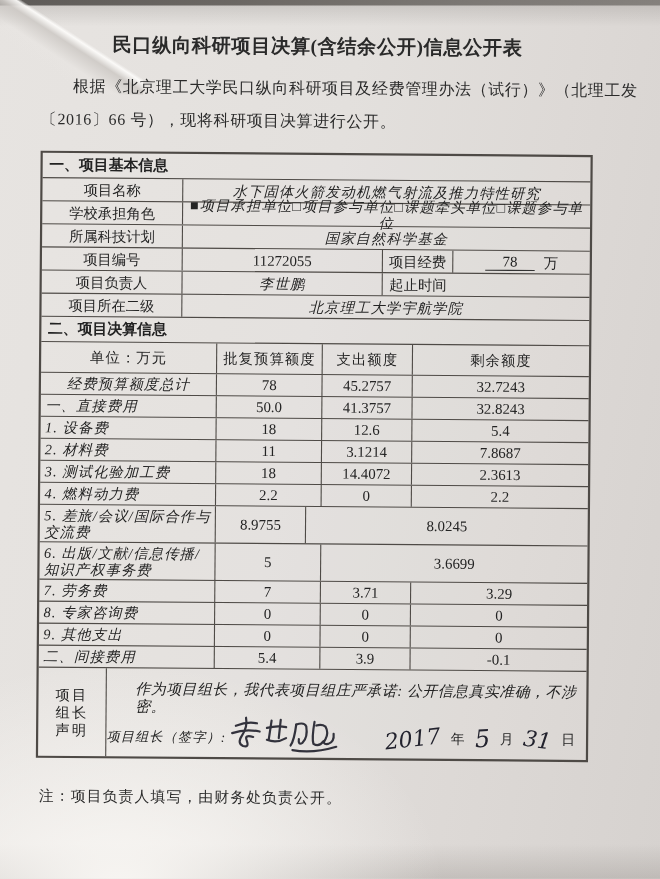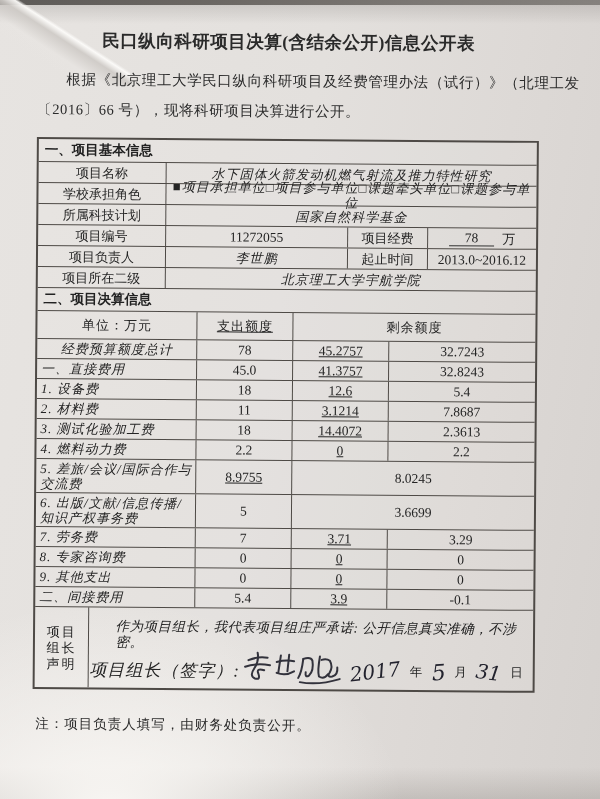--- a/index.html
+++ b/index.html
@@ -56,43 +56,43 @@
   .c{
     box-sizing:border-box;border-right:1px solid #4e4a46;
     display:flex;align-items:center;justify-content:center;
     font-size:13px;text-align:center;line-height:15px;
   }
   .c:last-child{border-right:none;}
   .t1{height:21px;}
   
   .w-lab{width:128px;}
   .w-v1{width:182px;}
-  .w-lab2{width:80px;}
+  .w-lab2{width:64px;}
   .grow{flex:1;}
   .kai{font-style:italic;letter-spacing:1px;}
   .uline{border-bottom:1px solid #333;padding:0 16px;font-family:"Liberation Serif",serif;font-size:13.5px;}
   .unit{margin-left:8px;}
   
   .t2{height:20px;}
   .t2.hdr{height:28px;}
   .t2.tall{height:34px;}
   .w2-lab{width:160px;}
   .w2-b{width:96px;}
-  .w2-s{width:96px;text-decoration:underline;}
+  .w2-s{width:82px;}
   .w2-r{flex:1;}
   .c.left{justify-content:flex-start;text-align:left;padding-left:4px;}
   .num{font-family:"Liberation Serif",serif;font-size:13.5px;}
   .hdr .c{font-size:13px;font-weight:normal;letter-spacing:1px;}
   
   .sig{height:80px;}
   .sig-left{width:62px;flex-direction:column;gap:1px;font-size:13px;letter-spacing:2px;}
   .sig-right{flex:1;flex-direction:column;align-items:stretch;justify-content:flex-start;}
   .pledge{padding:11px 6px 0 26px;font-size:13.5px;text-align:left;letter-spacing:0.5px;line-height:16px;}
   .sign-line{display:flex;align-items:center;margin-top:2px;padding-right:10px;}
-  .sign-label{font-size:17px;white-space:nowrap;font-style:italic;}
+  .sign-label{font-size:12px;white-space:nowrap;font-style:italic;}
   .signature{margin-left:2px;margin-top:-6px;}
   .date{margin-left:auto;display:flex;align-items:center;gap:9px;}
   .date .printed{font-size:12.5px;}
   .hand{
     font-family:"DejaVu Serif",serif;font-style:italic;
     font-size:20px;color:#23232e;display:inline-block;
   }
   .hand.y{transform:rotate(-7deg);}
   .hand.m{transform:rotate(-4deg);font-size:22px;}
   .hand.d{transform:rotate(7deg);}
@@ -139,46 +139,46 @@
         <div class="c grow">
           <span class="uline">78</span>
           <span class="unit">万</span>
         </div>
       </div>
 
       <div class="r t1">
         <div class="c w-lab">项目负责人</div>
         <div class="c w-v1 kai">李世鹏</div>
         <div class="c w-lab2">起止时间</div>
-        <div class="c grow num">2013.0~2016.12</div>
       </div>
 
       <div class="r t1">
         <div class="c w-lab">项目所在二级</div>
         <div class="c grow kai">北京理工大学宇航学院</div>
       </div>
 
       <div class="sec-hdr">二、项目决算信息</div>
 
       <div class="r t2 hdr">
         <div class="c w2-lab">单位：万元</div>
+        <div class="c w2-b">批复预算额度</div>
         <div class="c w2-s">支出额度</div>
         <div class="c w2-r">剩余额度</div>
       </div>
 
       <div class="r t2">
         <div class="c w2-lab kai">经费预算额度总计</div>
         <div class="c w2-b num">78</div>
         <div class="c w2-s num">45.2757</div>
         <div class="c w2-r num">32.7243</div>
       </div>
 
       <div class="r t2">
         <div class="c w2-lab left kai">一、直接费用</div>
-        <div class="c w2-b num">45.0</div>
+        <div class="c w2-b num">50.0</div>
         <div class="c w2-s num">41.3757</div>
         <div class="c w2-r num">32.8243</div>
       </div>
 
       <div class="r t2">
         <div class="c w2-lab left kai">1. 设备费</div>
         <div class="c w2-b num">18</div>
         <div class="c w2-s num">12.6</div>
         <div class="c w2-r num">5.4</div>
       </div>

